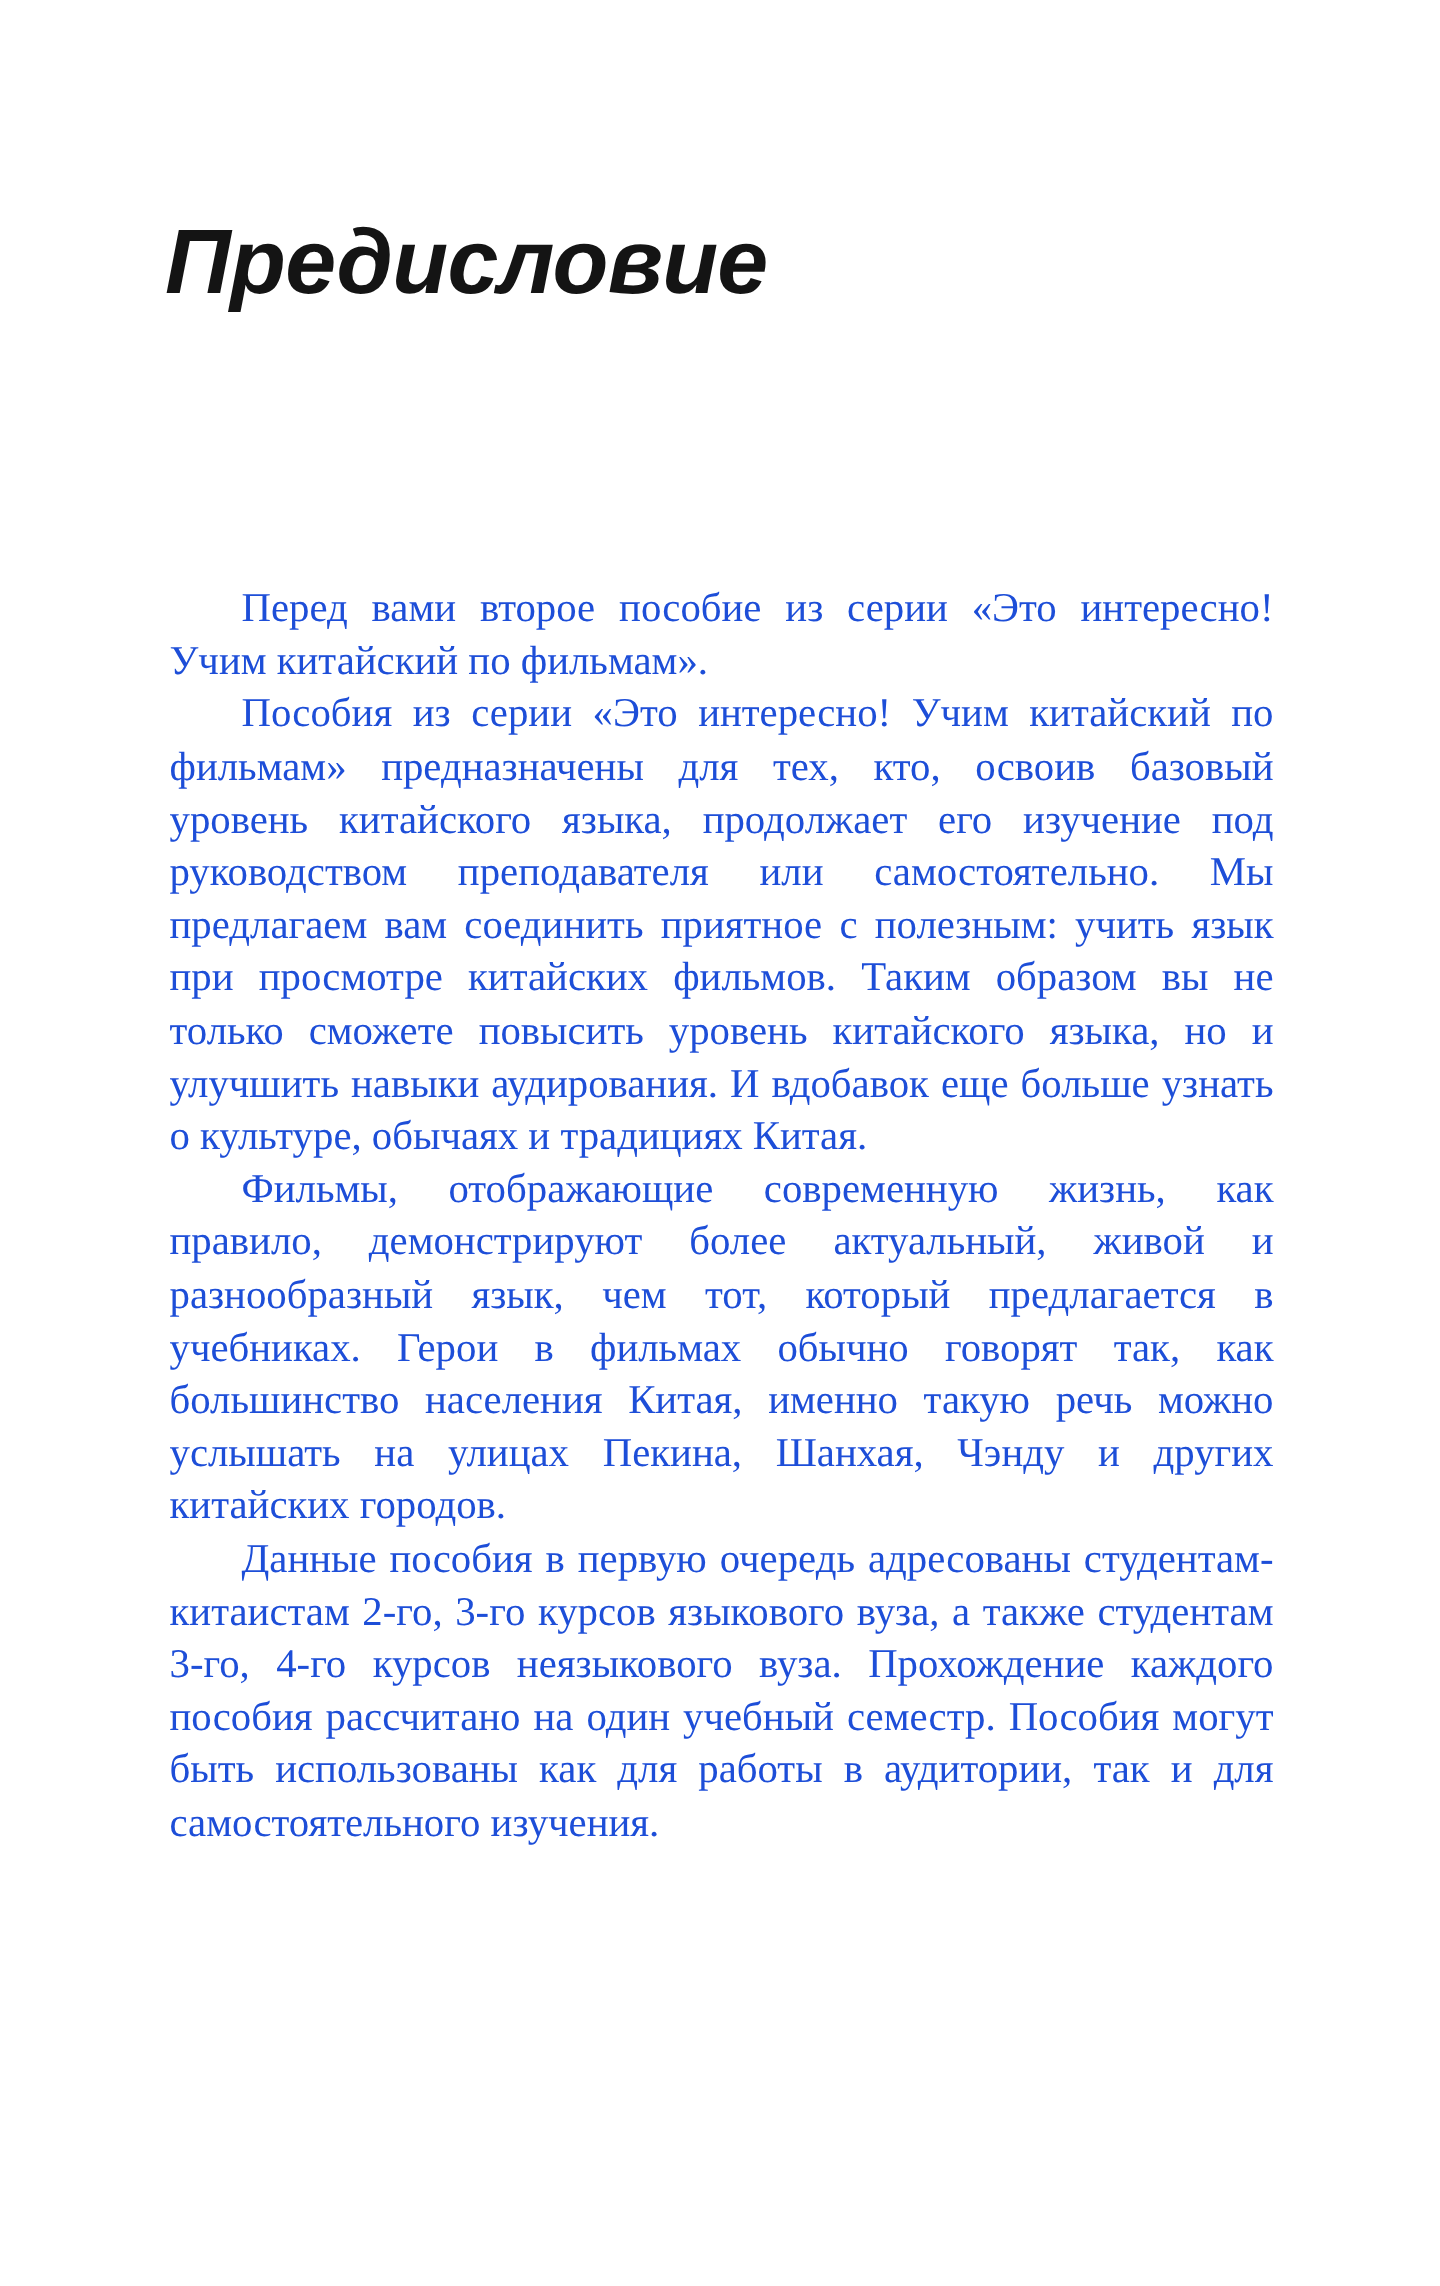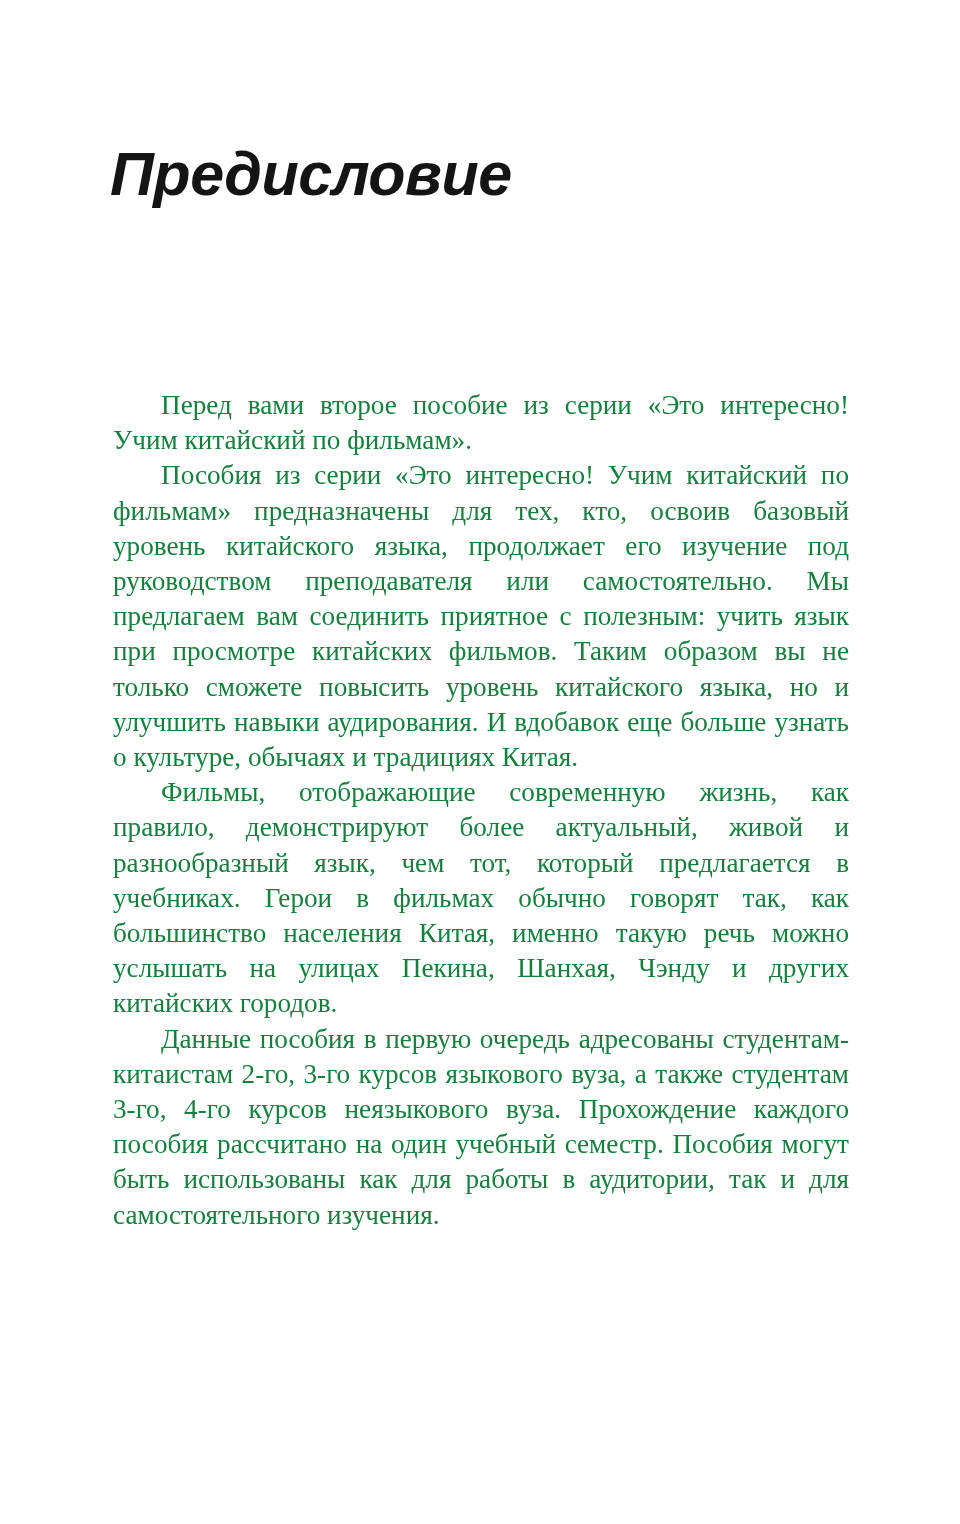--- a/index.html
+++ b/index.html
@@ -39,21 +39,21 @@
     left: 113px;
     top: 388px;
     width: 736px;
   }
 
   .body-column p {
     margin: 0;
     font-family: "Liberation Serif", "DejaVu Serif", serif;
     font-size: 27.2px;
     line-height: 35.2px;
-    color: #15803d;
+    color: #1d4ed8;
     text-align: justify;
     text-justify: inter-word;
     text-indent: 48px;
     hyphens: manual;
   }
 
   
   .footer {
     position: absolute;
     left: 115px;

